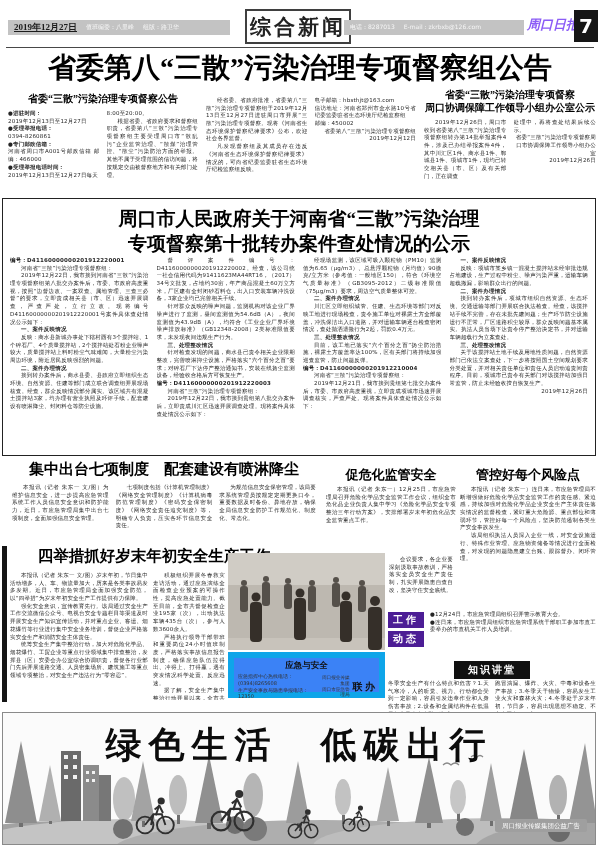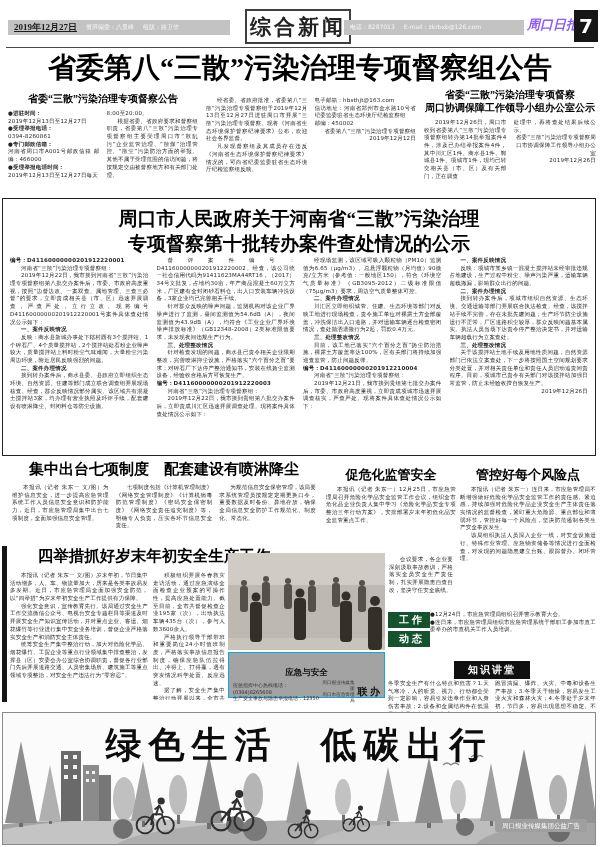--- a/index.html
+++ b/index.html
@@ -32,25 +32,25 @@
   .gbox{border:1px solid #222;box-sizing:border-box;}
   .g-title{text-align:center;font-size:19px;line-height:1.32;margin-top:7px;}
   .g-body{position:absolute;left:7px;right:7px;top:58px;bottom:6px;display:flex;gap:8px;}
   .g-col{flex:1;overflow:hidden;}
   
   .ia-title{text-align:center;font-size:15px;}
   .row-cols{display:flex;gap:7px;margin-top:5px;}
   .row-cols>div{flex:1;overflow:hidden;}
   .sa-title{text-align:center;font-size:15.5px;}
   .tcol{overflow:hidden;}
-  .badge{width:36px;height:16px;background:#14532d;color:#fff;font-size:10px;font-weight:bold;
-         text-align:center;line-height:16px;letter-spacing:3px;margin-bottom:3px;padding-left:6px;}
+  .badge{width:36px;height:16px;background:#4c1d95;color:#fff;font-size:10px;font-weight:bold;
+         text-align:center;line-height:16px;letter-spacing:3px;margin-bottom:3px;}
   .kchip{background:#101010;color:#fff;font-size:10px;font-weight:bold;padding:2px 14px;letter-spacing:2px;}
   .kwrap{display:flex;align-items:center;justify-content:center;}
-  .ebox{border:1px solid #0ea5e9;box-sizing:border-box;padding:14px 4px;background:#a3a3a3;}
+  .ebox{border:6px solid #0ea5e9;box-sizing:border-box;padding:2px 4px;background:#3b82f6;}
   .ebox-title{text-align:center;font-weight:bold;font-size:8.5px;color:#111;font-family:"Liberation Serif","DejaVu Serif",serif;}
   .ebox-row{display:flex;justify-content:space-between;align-items:center;margin-top:1px;}
   .ebox-left div{font-size:5px;color:#333;line-height:1.35;}
   .ebox-orgs div{font-size:4.6px;color:#333;line-height:1.3;text-align:right;}
   .ebox-right{display:flex;align-items:center;gap:3px;}
   .joint{font-size:10px;font-weight:900;color:#111;font-family:"Liberation Serif","DejaVu Serif",serif;white-space:nowrap;}
   .blackbar{background:#151515;}
   .ad{border:1px solid #8a8a8a;box-sizing:border-box;overflow:hidden;background:#fdfdfd;}
   .ad-title{position:absolute;top:8px;left:0;right:0;text-align:center;font-size:36px;letter-spacing:7px;color:#0c0c0c;}
   .photo-frame{overflow:hidden;}

